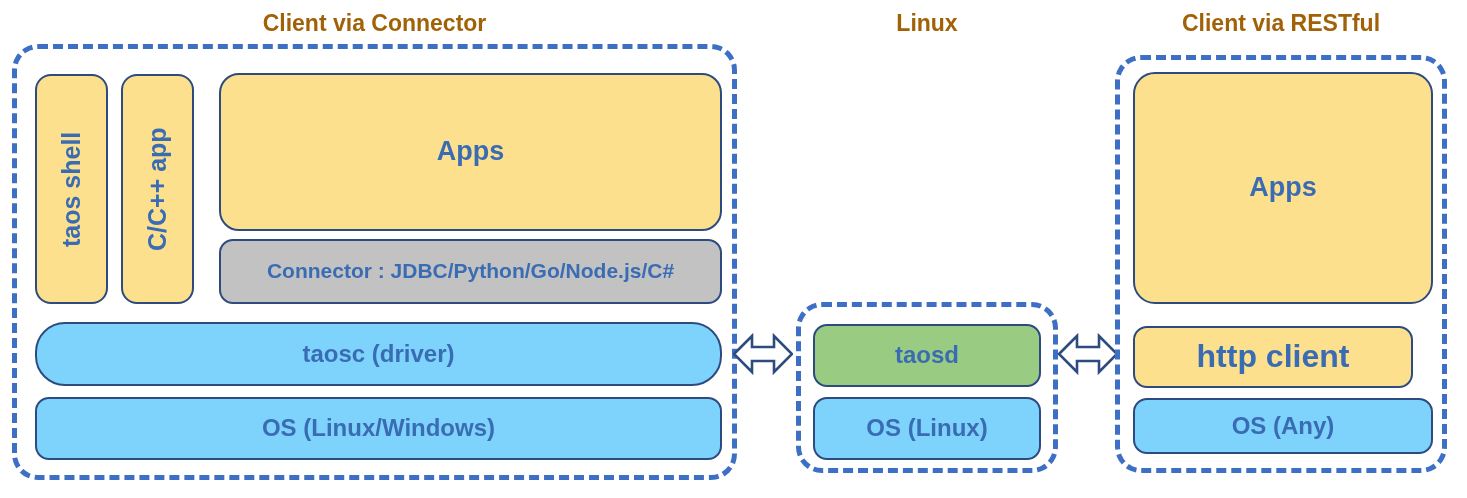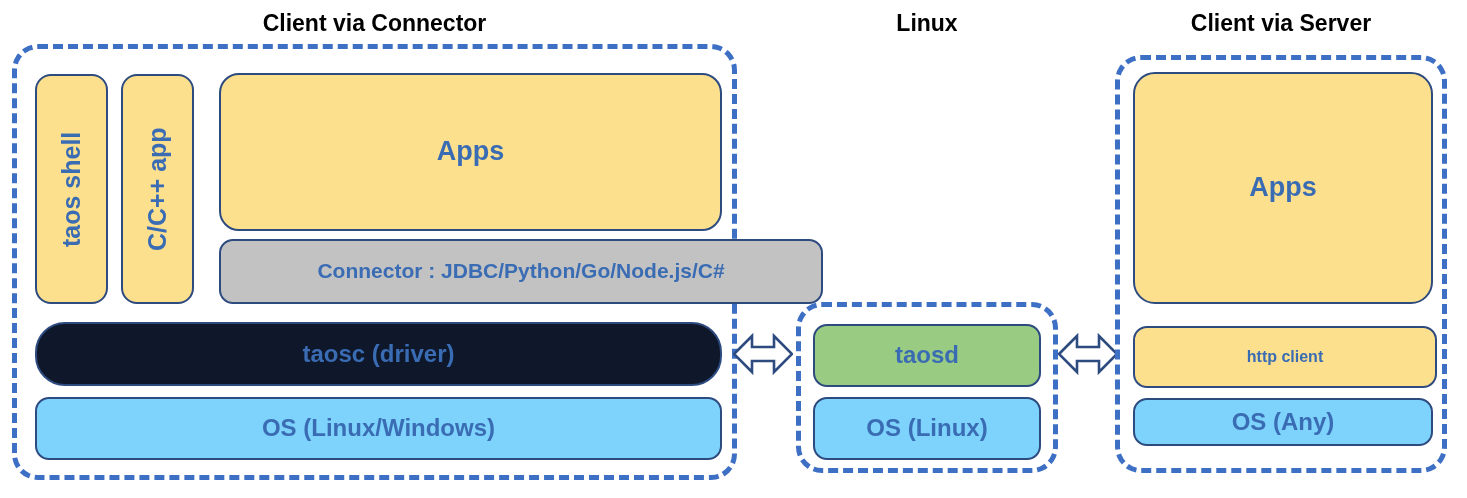--- a/index.html
+++ b/index.html
@@ -15,21 +15,21 @@
     position: relative;
     width: 1467px;
     height: 498px;
     background: #ffffff;
     overflow: hidden;
   }
 
   
   .caption {
     position: absolute;
-    color: #000000;
+    color: #a16207;
     font-weight: bold;
     font-size: 23px;
     letter-spacing: 0px;
     white-space: nowrap;
     text-align: center;
   }
 
   
   .dashed-group {
     position: absolute;
@@ -48,21 +48,21 @@
     display: flex;
     align-items: center;
     justify-content: center;
     text-align: center;
     color: #3a6cb4;
     font-weight: bold;
     line-height: 1.18;
     overflow: hidden;
   }
   .box.yellow { background: #fce08e; }
-  .box.orange { background: #0f172a; border-radius: 30px; }
+  .box.orange { background: #7dd3fc; border-radius: 30px; }
   .box.blue   { background: #7dd3fc; }
   .box.green  { background: #9acb82; }
   .box.gray   { background: #c2c2c2; }
 
   .box.vert {
     writing-mode: vertical-rl;
     transform: rotate(180deg);
     border-radius: 16px;
   }
 
@@ -74,31 +74,31 @@
 </style>
 </head>
 <body>
 
 <div id="canvas">
 
   <div class="caption" style="left:12px; top:10px; width:725px;">Client via Connector</div>
 
   <div class="caption" style="left:796px; top:10px; width:262px;">Linux</div>
 
-  <div class="caption" style="left:1115px; top:10px; width:332px;">Client via Server</div>
+  <div class="caption" style="left:1115px; top:10px; width:332px;">Client via RESTful</div>
 
   <div class="dashed-group" style="left:12px; top:44px; width:725px; height:436px;"></div>
 
   <div class="box yellow vert" style="left:35px; top:74px; width:73px; height:230px; font-size:25px;">taos shell</div>
 
   <div class="box yellow vert" style="left:121px; top:74px; width:73px; height:230px; font-size:25px;">C/C++ app</div>
 
   <div class="box yellow" style="left:219px; top:73px; width:503px; height:158px; font-size:27px; border-radius:20px;">Apps</div>
 
-  <div class="box gray" style="left:219px; top:239px; width:604px; height:65px; font-size:21px;">Connector : JDBC/Python/Go/Node.js/C#</div>
+  <div class="box gray" style="left:219px; top:239px; width:503px; height:65px; font-size:21px;">Connector : JDBC/Python/Go/Node.js/C#</div>
 
   <div class="box orange" style="left:35px; top:322px; width:687px; height:64px; font-size:24px;">taosc (driver)</div>
 
   <div class="box blue" style="left:35px; top:397px; width:687px; height:63px; font-size:24px;">OS (Linux/Windows)</div>
 
   <div class="arrow" style="left:733px; top:330px;">
     <svg width="60" height="48" viewBox="0 0 60 48">
       <polygon points="1,24 19,6 19,17 41,17 41,6 59,24 41,42 41,31 19,31 19,42" fill="#ffffff" stroke="#2e4b80" stroke-width="2.6" stroke-linejoin="miter"></polygon>
     </svg>
   </div>
@@ -114,17 +114,17 @@
       <polygon points="1,24 19,6 19,17 41,17 41,6 59,24 41,42 41,31 19,31 19,42" fill="#ffffff" stroke="#2e4b80" stroke-width="2.6" stroke-linejoin="miter"></polygon>
     </svg>
   </div>
 
   <div class="dashed-group" style="left:1115px; top:55px; width:332px; height:418px;"></div>
 
   <div class="box yellow" style="left:1133px; top:72px; width:300px; height:232px; font-size:27px; border-radius:22px; flex-direction:column;">
     <span>Apps</span>
   </div>
 
-  <div class="box yellow" style="left:1133px; top:326px; width:304px; height:62px; font-size:16px;">http client</div>
+  <div class="box yellow" style="left:1133px; top:326px; width:280px; height:62px; font-size:32px;">http client</div>
 
-  <div class="box blue" style="left:1133px; top:398px; width:300px; height:48px; font-size:24px;">OS (Any)</div>
+  <div class="box blue" style="left:1133px; top:398px; width:300px; height:56px; font-size:24px;">OS (Any)</div>
 
 </div>
 
 </body></html>

